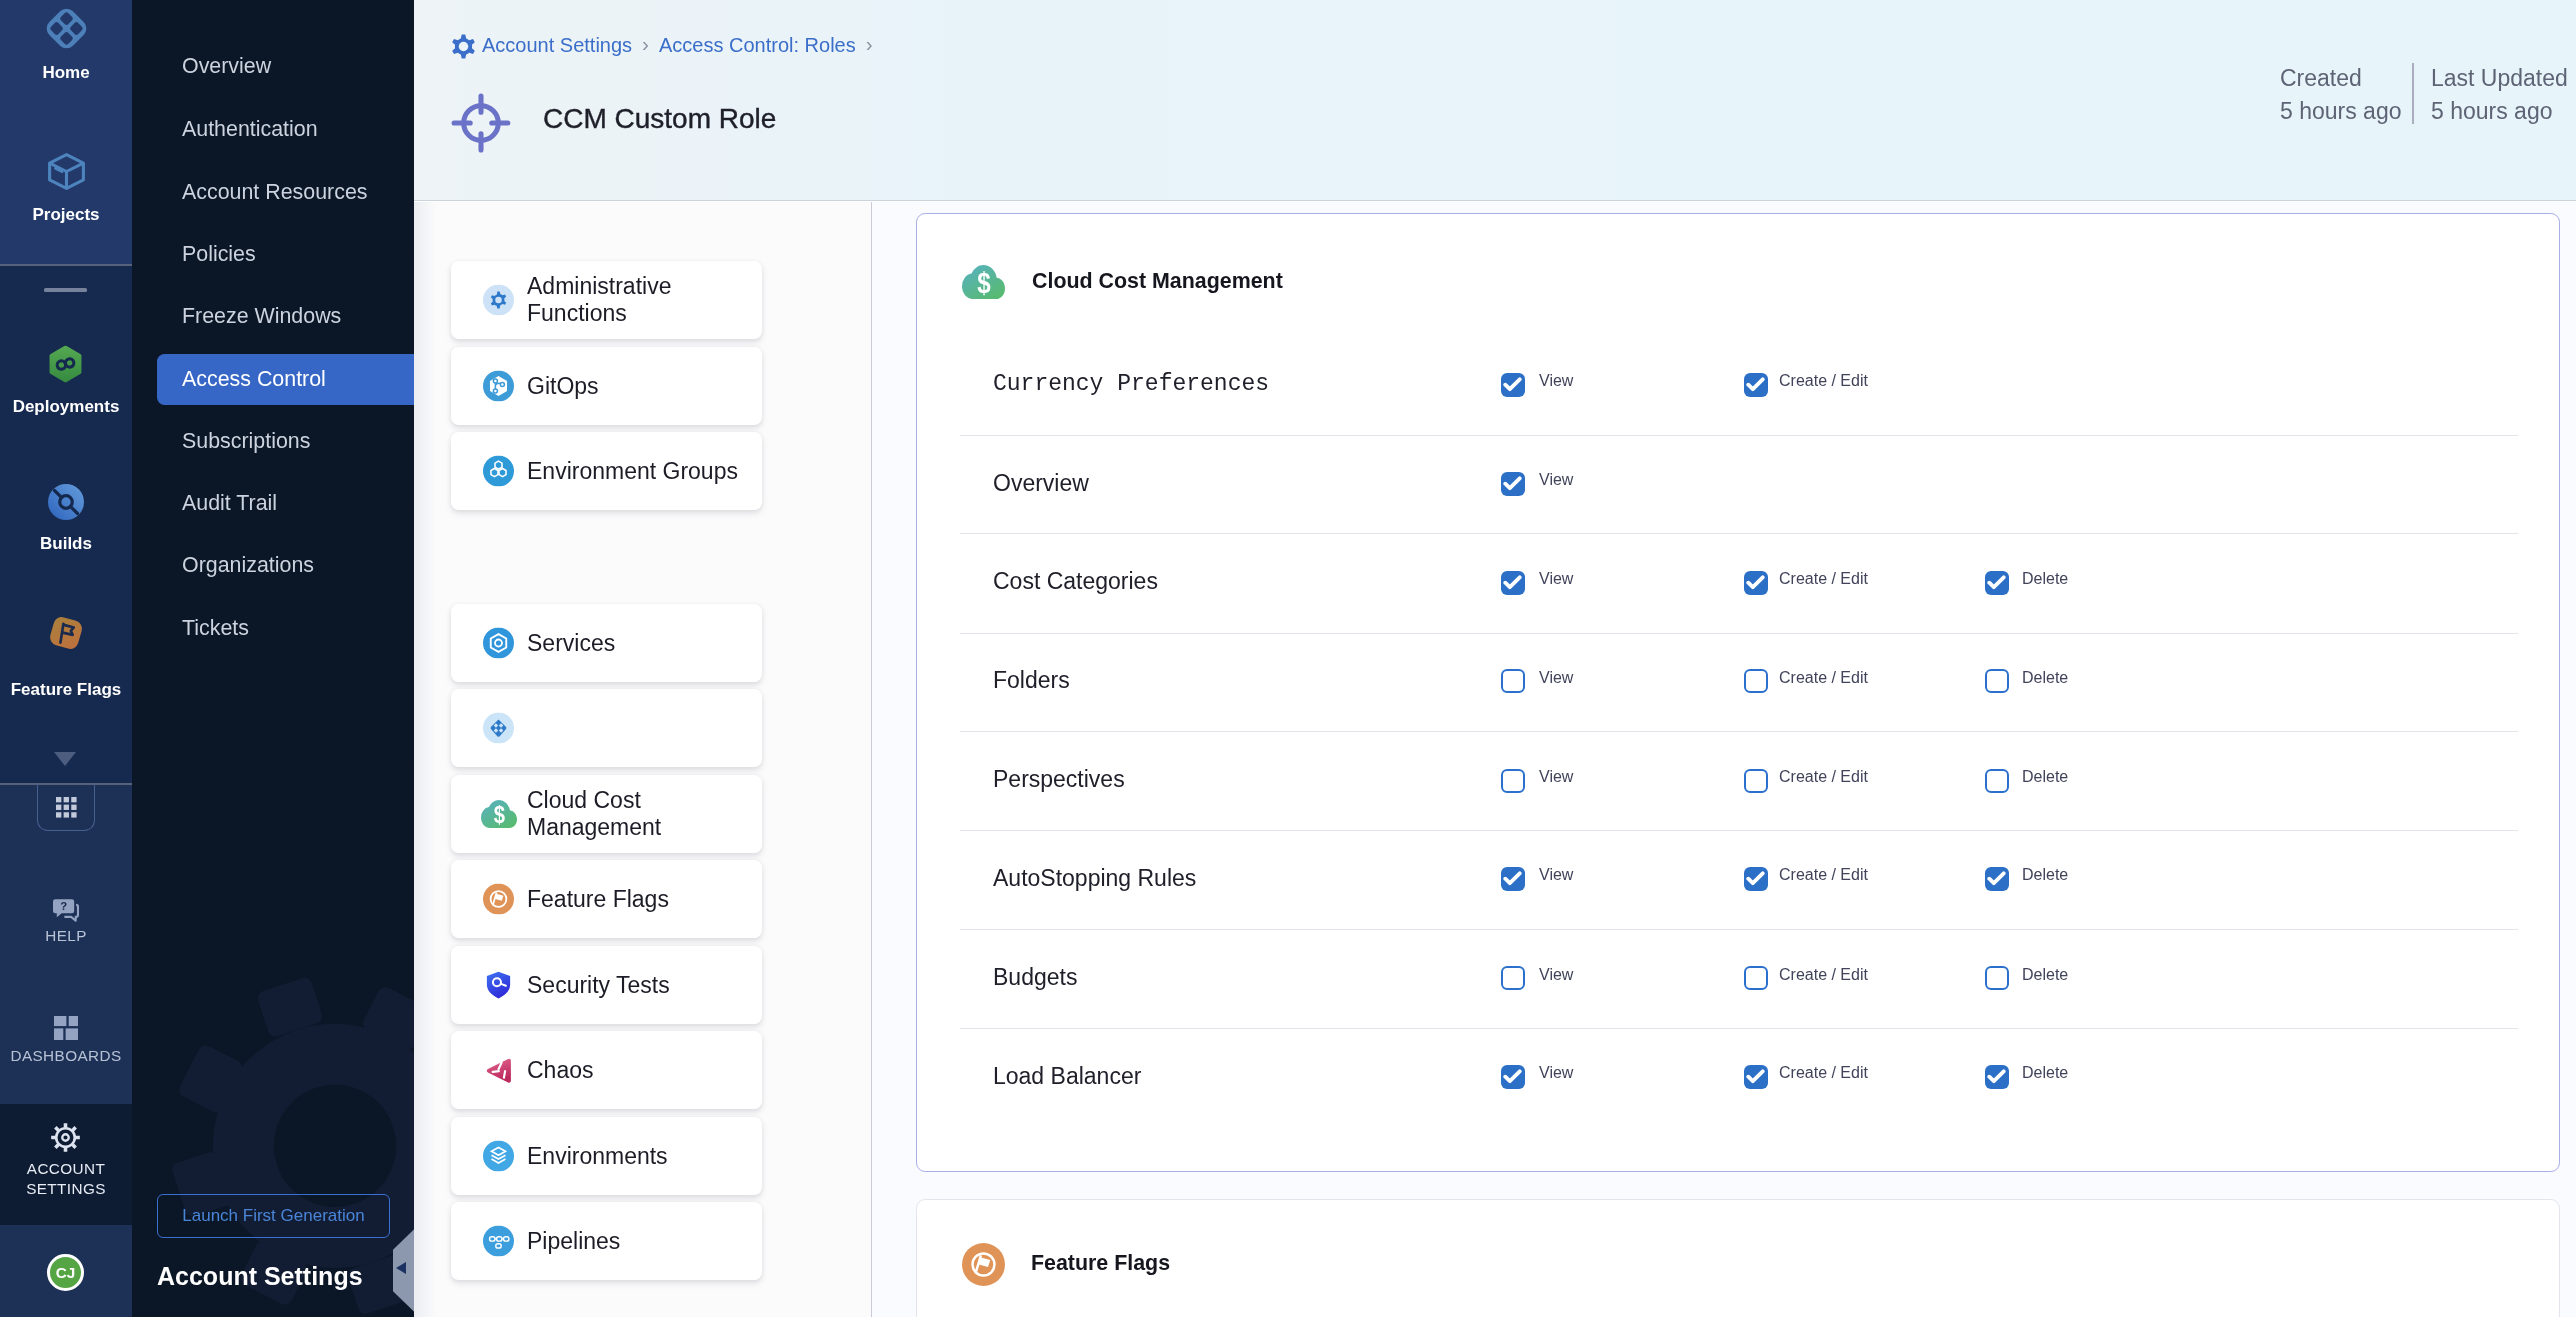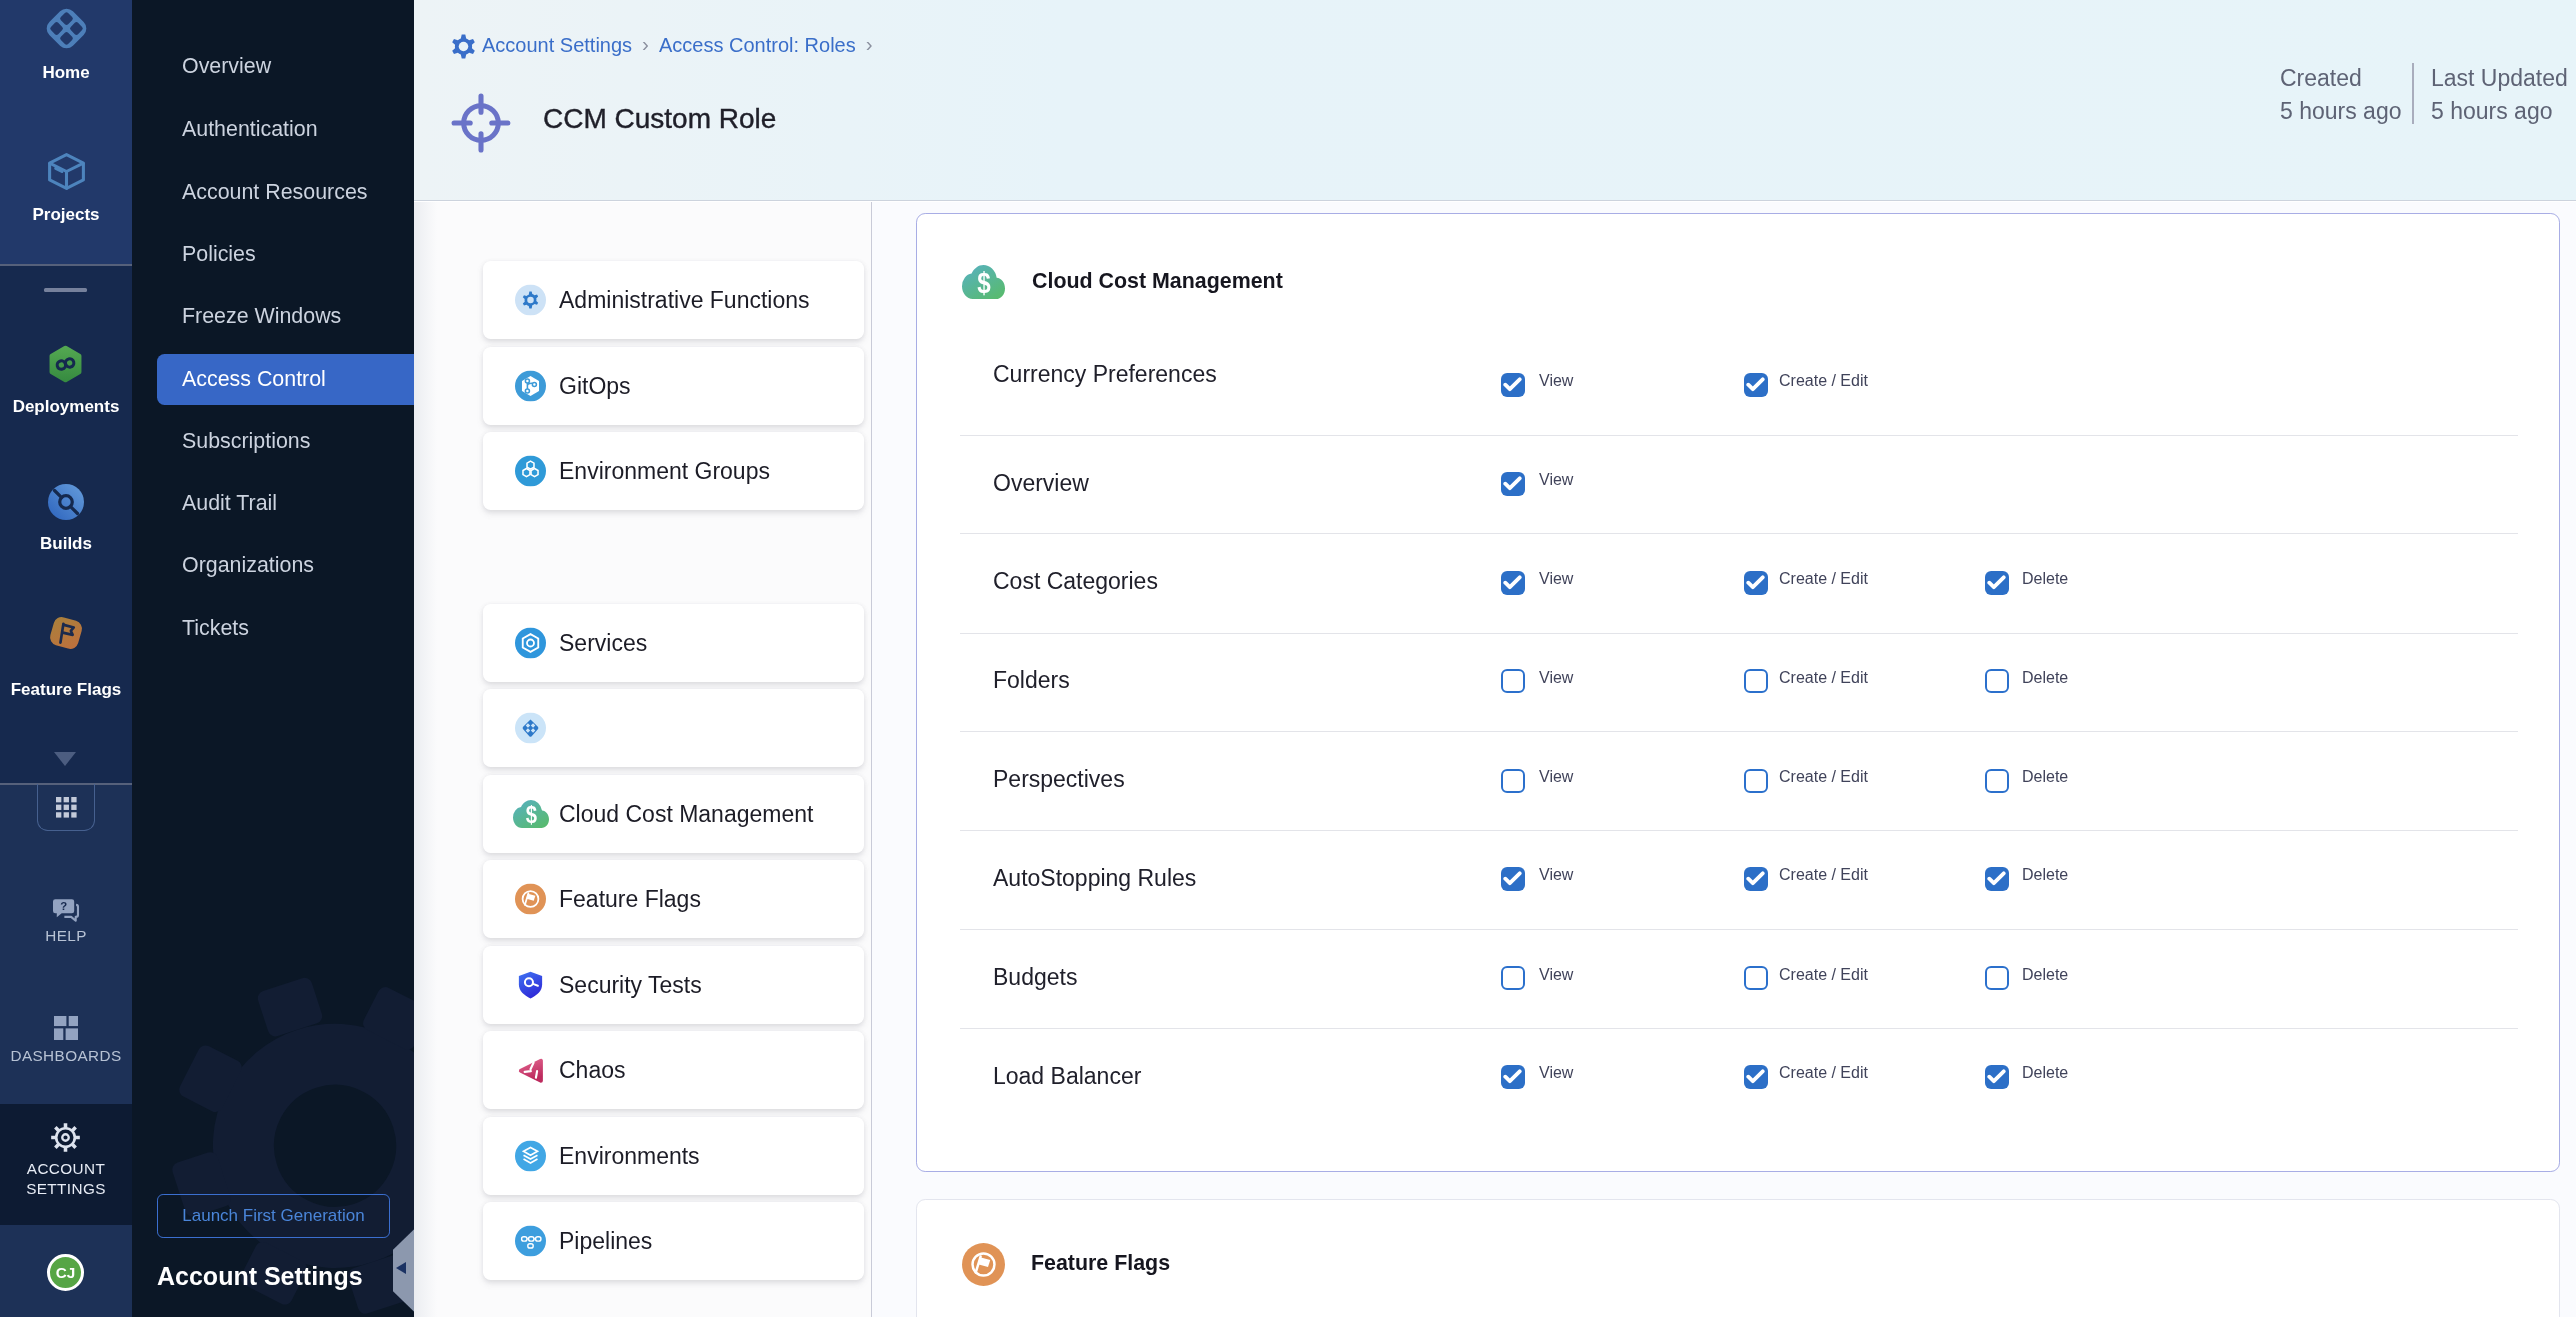--- a/index.html
+++ b/index.html
@@ -35,22 +35,22 @@
   
   #header { left:414px; top:0; width:2162px; height:201px; background:linear-gradient(90deg,#edf3f6 0%, #e7f3f9 30%, #e7f4f9 100%); border-bottom:1.5px solid #ccd3dd; }
   #crumbs { left:68px; top:31px; height:29px; display:flex; align-items:center; gap:10px; }
   .crumb { font-size:20px; color:#3a6ec9; }
   .crumbsep { font-size:20.6px; color:#8b909f; padding-bottom:2.3px; }
   #title { font-size:28px; color:#1f1f29; font-weight:500; -webkit-text-stroke:0.4px #1f1f29; }
   .meta { font-size:23px; color:#5e6375; }
 
   
   #leftcol { left:414px; top:202px; width:457px; height:1115px; background:#fbfbfc; }
-  .card { position:absolute; left:37px; width:381px; height:78px; background:#fff; border-radius:7.6px;
-          box-shadow:0 1.5px 4.6px rgba(40,41,61,0.08), 0 3.8px 7.6px rgba(96,97,112,0.11);margin-left:32px; }
+  .card { position:absolute; left:37px; width:311px; height:78px; background:#fff; border-radius:7.6px;
+          box-shadow:0 1.5px 4.6px rgba(40,41,61,0.08), 0 3.8px 7.6px rgba(96,97,112,0.11); }
   .card .ic { position:absolute; left:32px; top:50%; transform:translateY(-50%); width:31px; height:31px; }
   .card .tx { position:absolute; left:76px; top:0; height:100%; display:flex; align-items:center; font-size:23px; color:#1c1c26; }
   #vdiv { left:871px; top:202px; width:1.5px; height:1115px; background:#c9cbd8; }
 
   
   #rightarea { left:872px; top:202px; width:1704px; height:1115px; background:#fafbfe; }
   #panel1 { left:916px; top:213px; width:1644px; height:959px; background:#fff; border:1.5px solid #a8ade5; border-radius:9.2px; }
   #panel2 { left:916px; top:1199px; width:1644px; height:382px; background:#fff; border:1.5px solid #e3e5ee; border-radius:9.2px; }
   .ptitle { font-size:21.4px; font-weight:700; color:#16161f; }
   .rowlab { font-size:23px; color:#20202b; }
@@ -393,21 +393,21 @@
     <div class="ptitle abs" style="left:115px; top:55px;">Cloud Cost Management</div>
 
     <div class="rowsep" style="top:221px;"></div>
     <div class="rowsep" style="top:319px;"></div>
     <div class="rowsep" style="top:419px;"></div>
     <div class="rowsep" style="top:517px;"></div>
     <div class="rowsep" style="top:616px;"></div>
     <div class="rowsep" style="top:715px;"></div>
     <div class="rowsep" style="top:814px;"></div>
 
-    <div class="rowlab abs" style="left:76px; top:147px;">Currency Preferences</div>
+    <div class="rowlab abs" style="left:76px; top:157px;font-family:Liberation Mono, monospace;">Currency Preferences</div>
     <div class="cb on abs" style="left:584px; top:159px;">
         <svg width="19" height="15.3" viewBox="0 0 25 20">
           <path d="M3 10 l6 6 L22 3" fill="none" stroke="#fff" stroke-width="5" stroke-linecap="round" stroke-linejoin="round"></path>
         </svg>
       </div>
     <div class="permlab abs" style="left:622px; top:158px;">View</div>
     <div class="cb on abs" style="left:827px; top:159px;">
         <svg width="19" height="15.3" viewBox="0 0 25 20">
           <path d="M3 10 l6 6 L22 3" fill="none" stroke="#fff" stroke-width="5" stroke-linecap="round" stroke-linejoin="round"></path>
         </svg>

